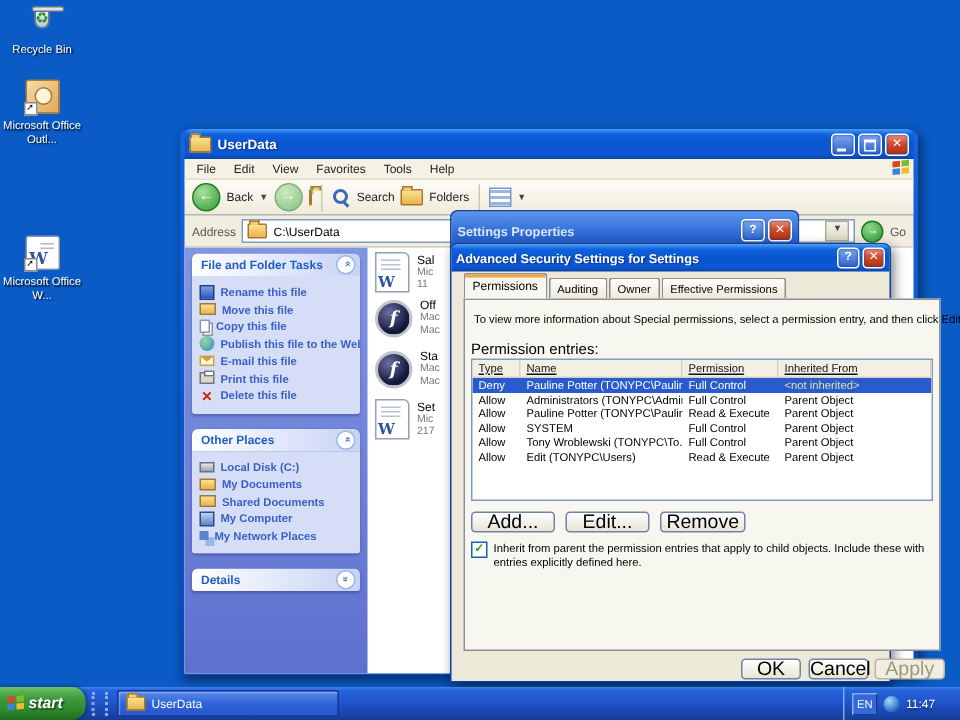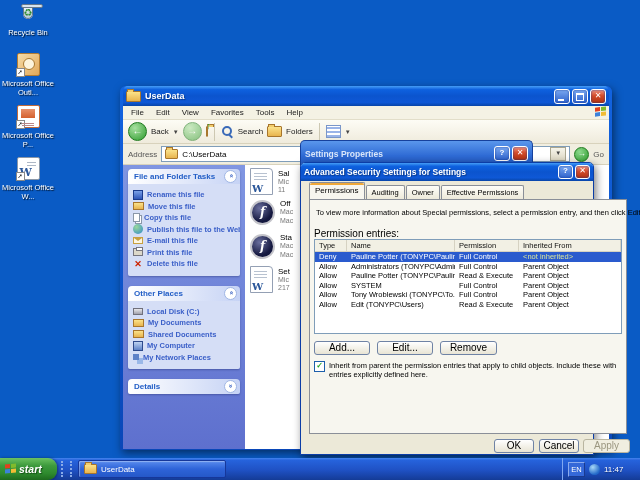--- a/index.html
+++ b/index.html
@@ -114,27 +114,27 @@
   .adv .wbtn{width:13px;height:12px;line-height:10px;}
   .tabs{position:absolute;left:8px;top:21px;display:flex;align-items:flex-end;height:15px;}
   .tab{height:13px;padding:0 5px;font-size:7.5px;line-height:13px;background:linear-gradient(#FEFDF8,#EDEADA);border:1px solid #8A8F98;border-bottom:none;border-radius:2px 2px 0 0;margin-right:1px;color:#000;position:relative;}
   .tab.active{height:16px;line-height:15px;background:#F7F6EF;z-index:3;font-size:8px;}
   .tab.active::before{content:"";position:absolute;left:0;top:0;right:0;height:2px;background:#F0A838;border-radius:2px 2px 0 0;}
   .tabpage{position:absolute;left:8px;top:36px;width:318px;height:235px;background:#F7F6EF;border:1px solid #8A8F98;box-sizing:border-box;z-index:2;}
   .instr{position:absolute;left:6px;top:8px;font-size:7.5px;color:#000;white-space:nowrap;}
   .entlbl{position:absolute;left:4px;top:28px;font-size:10px;color:#000;}
   .listbox{position:absolute;left:4px;top:39px;width:308px;height:95px;background:#fff;border:1px solid #7F9DB9;box-sizing:border-box;font-size:7.5px;overflow:hidden;}
   .lb-head{display:flex;height:11px;background:#F2F0E4;border-bottom:1px solid #D6D2C2;color:#111;}
-  .lb-hc{padding:1px 4px;border-right:1px solid #D6D2C2;box-sizing:border-box;white-space:nowrap;overflow:hidden;}
+  .lb-hc{padding:1px 4px;border-right:1px solid #D6D2C2;box-sizing:border-box;white-space:nowrap;overflow:hidden;text-decoration:underline;}
   .c1{width:32px;flex:none;}.c2{width:108px;flex:none;}.c3{width:64px;flex:none;}.c4{flex:1;}
   .lb-row{display:flex;height:9.5px;line-height:9.5px;white-space:nowrap;color:#000;}
   .lb-c{padding:0 4px;box-sizing:border-box;overflow:hidden;}
   .lb-row.sel{background:#2A5BCE;color:#fff;}
   .lb-row.sel .inh{color:#D9E49C;}
-  .btn{position:absolute;height:14px;font-size:10px;background:linear-gradient(#FFFFFF,#E8E4D4);border:1px solid #6F83A5;border-radius:3px;text-align:center;line-height:12px;color:#000;box-sizing:border-box;}
+  .btn{position:absolute;height:14px;font-size:13px;background:linear-gradient(#FFFFFF,#E8E4D4);border:1px solid #6F83A5;border-radius:3px;text-align:center;line-height:12px;color:#000;box-sizing:border-box;}
   .btn.disabled{color:#9B9780;border-color:#B9B5A0;background:#F0EEE0;}
   .chkrow{position:absolute;left:4px;top:161px;width:308px;display:flex;gap:4px;font-size:7.5px;line-height:9px;color:#000;}
   .chkbox{width:9px;height:9px;background:#fff;border:1px solid #1D5FAB;flex:none;color:#1FA01F;font-size:8px;line-height:8px;text-align:center;font-weight:bold;}
   .chkbox::before{content:"✓";}
   
   .taskbar{position:absolute;left:0;top:458px;width:640px;height:22px;background:linear-gradient(180deg,#4584EE 0%,#2663DC 10%,#1F51C4 55%,#143B96 100%);}
   .start{position:absolute;left:0;top:0;width:57px;height:22px;border-radius:0 9px 9px 0;display:flex;align-items:center;gap:3px;padding:0 16px 0 5px;box-sizing:border-box;
     background:linear-gradient(180deg,#6CC261 0%,#3D9A3D 35%,#2E8A2E 70%,#1E6A1E 100%);box-shadow:1px 0 3px rgba(0,0,0,.4);}
   .start-label{color:#fff;font-size:10.5px;font-weight:bold;font-style:italic;text-shadow:1px 1px 1px #145014;}
   .start .flag{width:11px;height:11px;}
@@ -158,28 +158,20 @@
     <div class="dicon-label">Recycle Bin</div>
   </div>
   <div class="dicon" style="top:52px">
     <div class="dicon-img">
         <span class="ic-office ic-outlook" style="display:block">
           <span class="sc-arrow"></span>
         </span>
       </div>
     <div class="dicon-label">Microsoft Office Outl...</div>
   </div>
-  <div class="dicon" style="top:104px">
-    <div class="dicon-img">
-        <span class="ic-office ic-ppt" style="display:block">
-          <span class="sc-arrow"></span>
-        </span>
-      </div>
-    <div class="dicon-label">Microsoft Office P...</div>
-  </div>
   <div class="dicon" style="top:156px">
     <div class="dicon-img">
         <span class="ic-office ic-word" style="display:block">
           <span class="sc-arrow"></span>
         </span>
       </div>
     <div class="dicon-label">Microsoft Office W...</div>
   </div>
 
   <div class="window">

